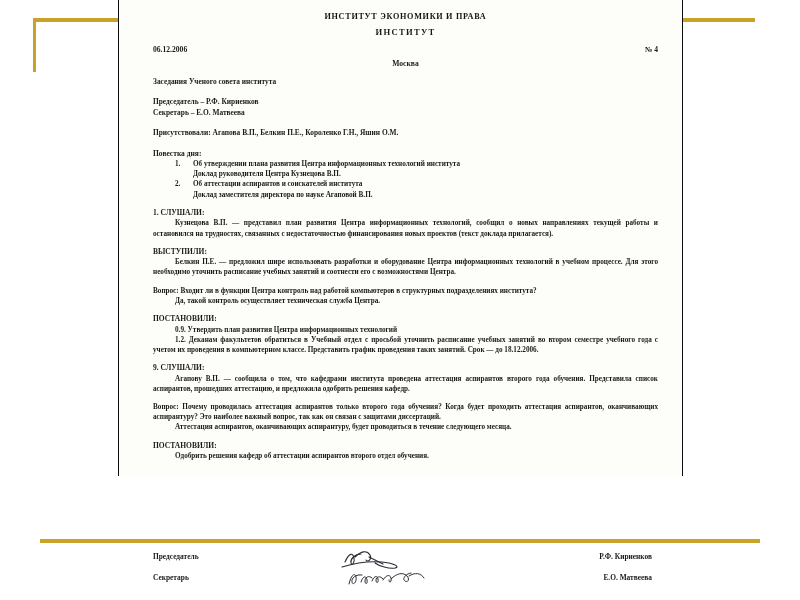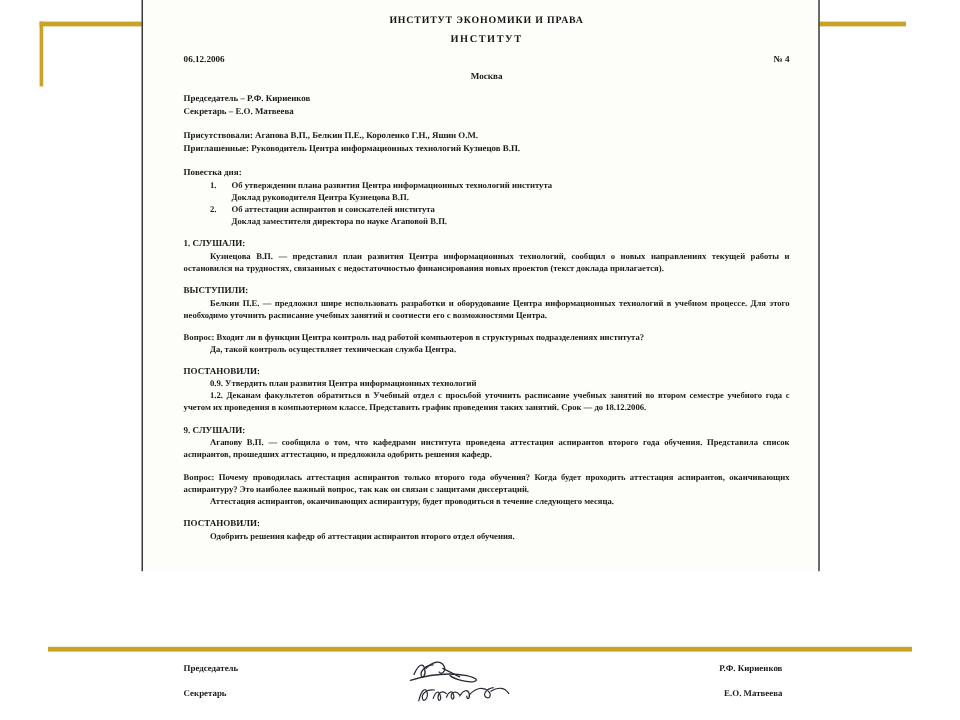--- a/index.html
+++ b/index.html
@@ -211,29 +211,29 @@
     <div class="org-title">ИНСТИТУТ ЭКОНОМИКИ И ПРАВА</div>
 
     <div class="doc-kind">ИНСТИТУТ</div>
 
     <div class="meta-row">
       <span class="meta-date">06.12.2006</span>
       <span class="meta-number">№ 4</span>
     </div>
     <div class="meta-city">Москва</div>
 
+    <div class="subject-line">Заседания Ученого совета института</div>
 
     <div class="people-block">
       <div class="people-line">Председатель – Р.Ф. Кириенков</div>
       <div class="people-line">Секретарь – Е.О. Матвеева</div>
     </div>
 
     <div class="people-block">
       <div class="people-line">Присутствовали: Агапова В.П., Белкин П.Е., Короленко Г.Н., Яшин О.М.</div>
-      <div class="people-line">Приглашенные: Руководитель Центра информационных технологий Кузнецов В.П.</div>
     </div>
 
     <div>
       <div class="section-head">Повестка дня:</div>
       <ul class="agenda-list">
         <li>
           <div class="agenda-item">
             <span class="agenda-num">1.</span>
             <span>Об утверждении плана развития Центра информационных технологий института</span>
           </div>

